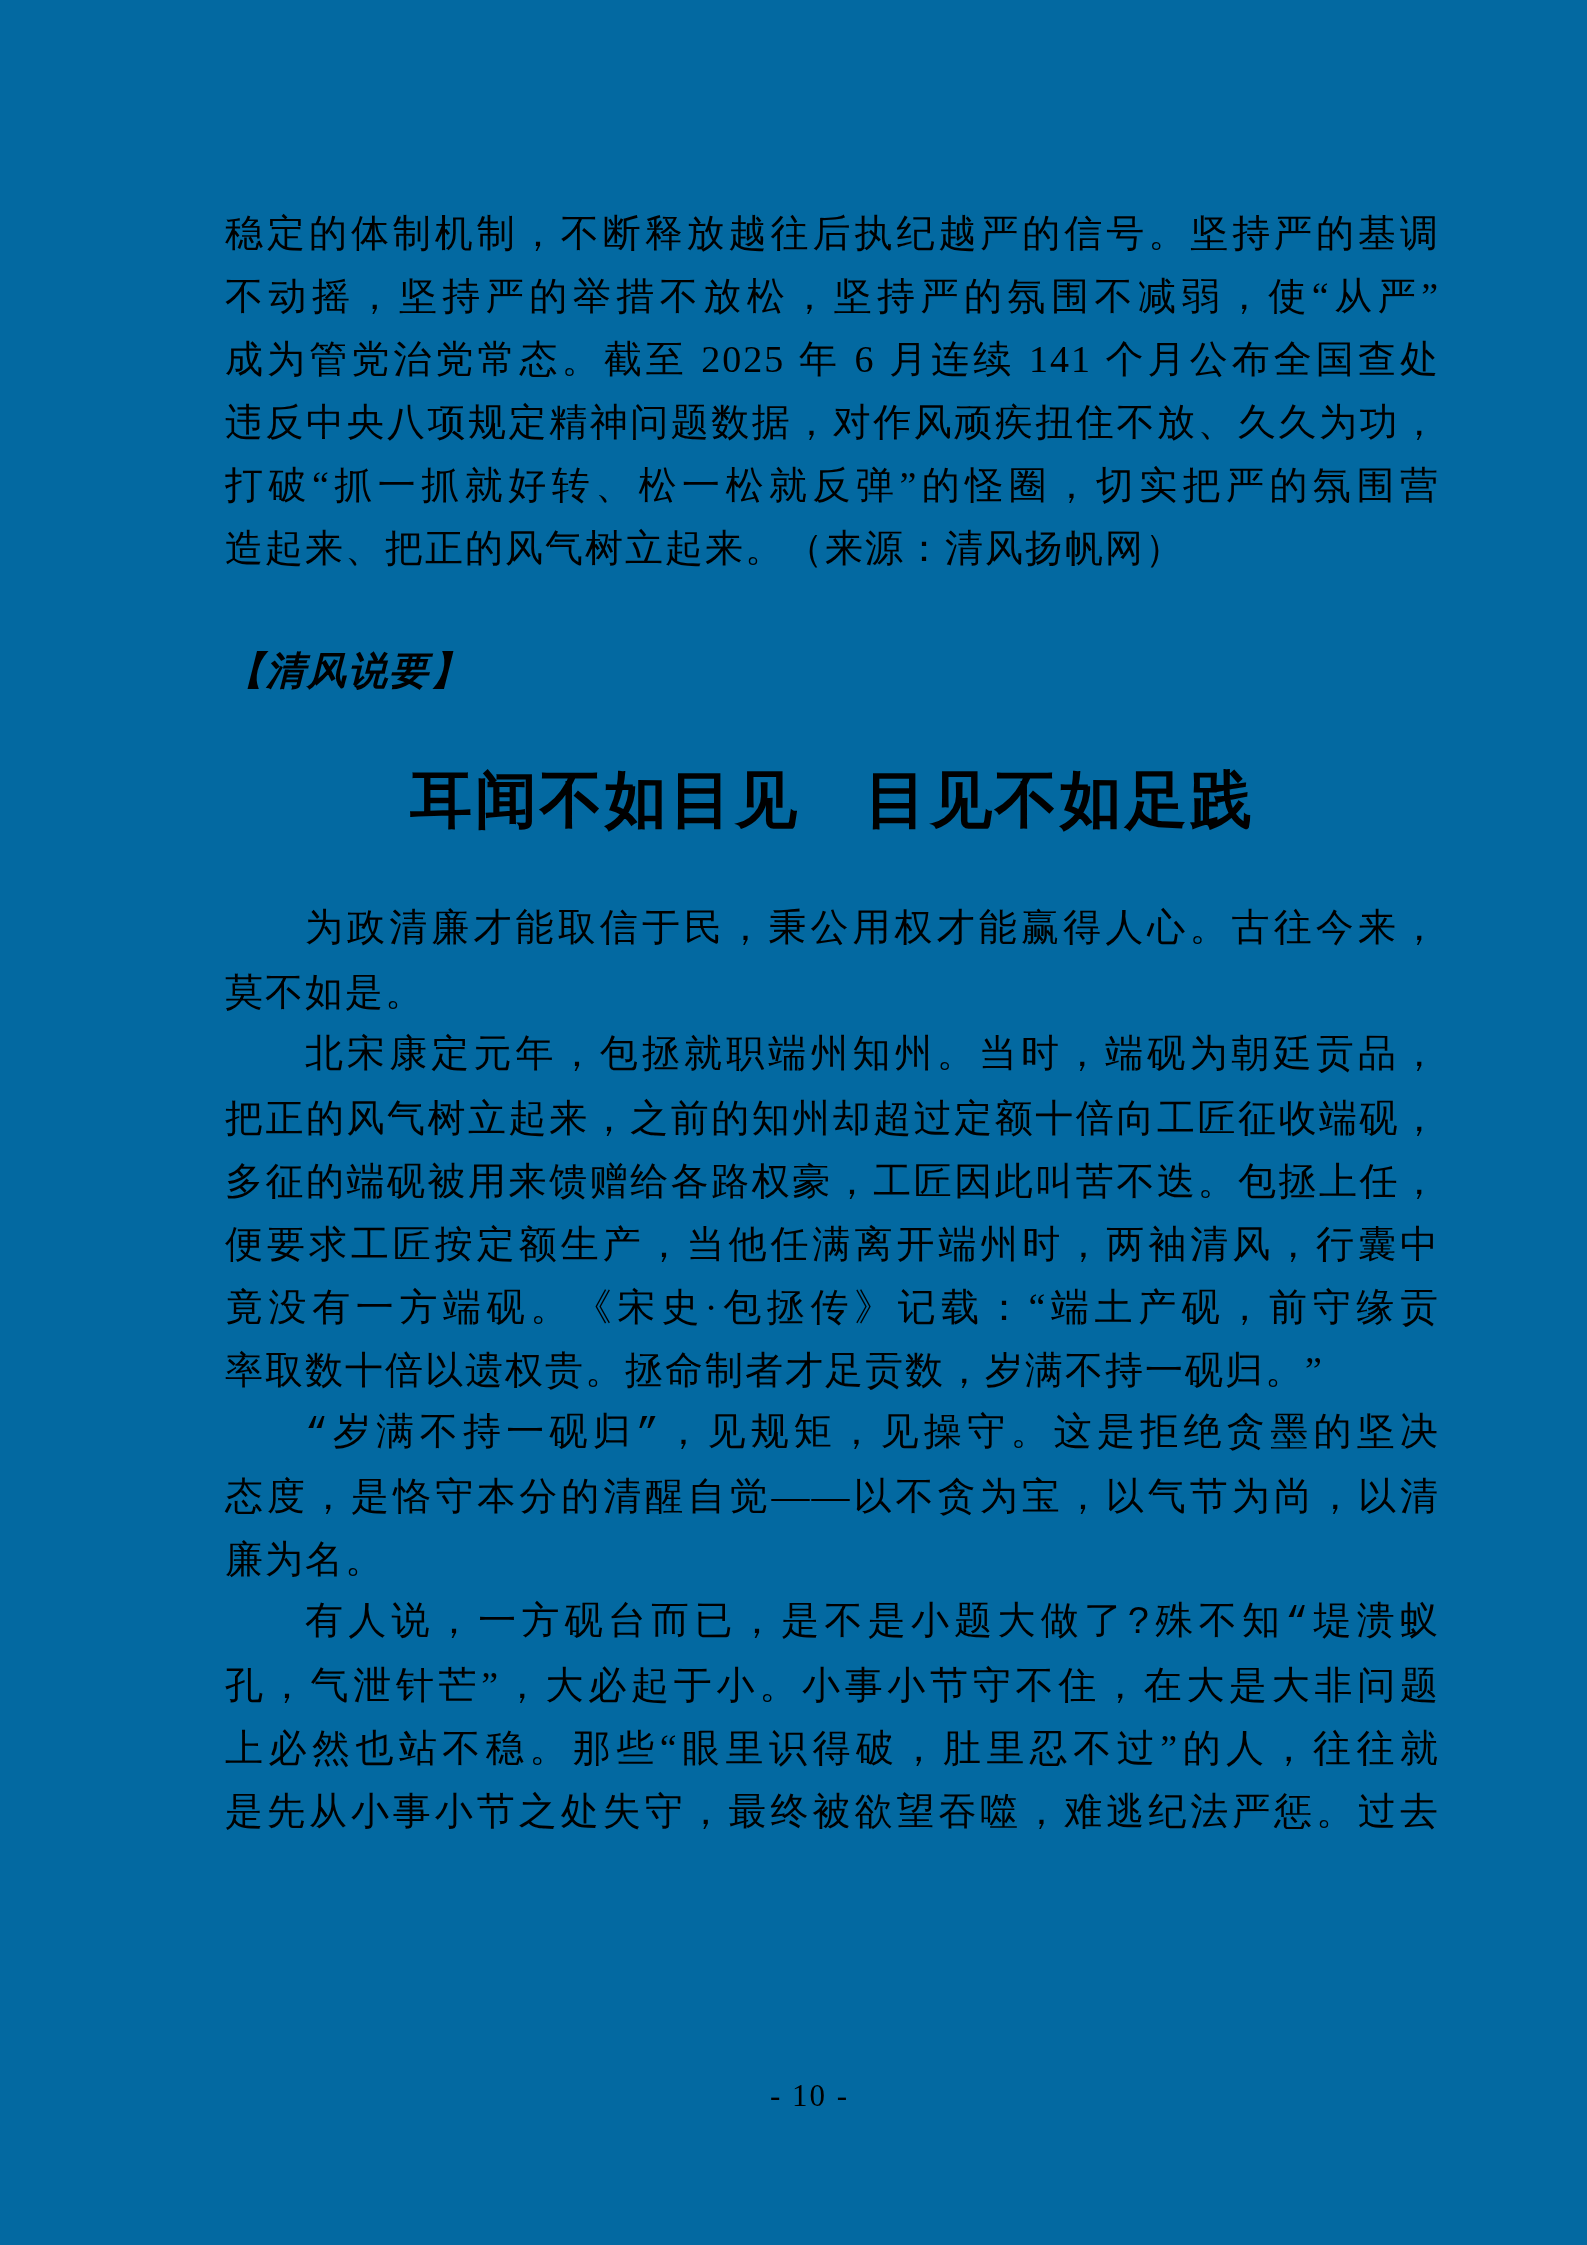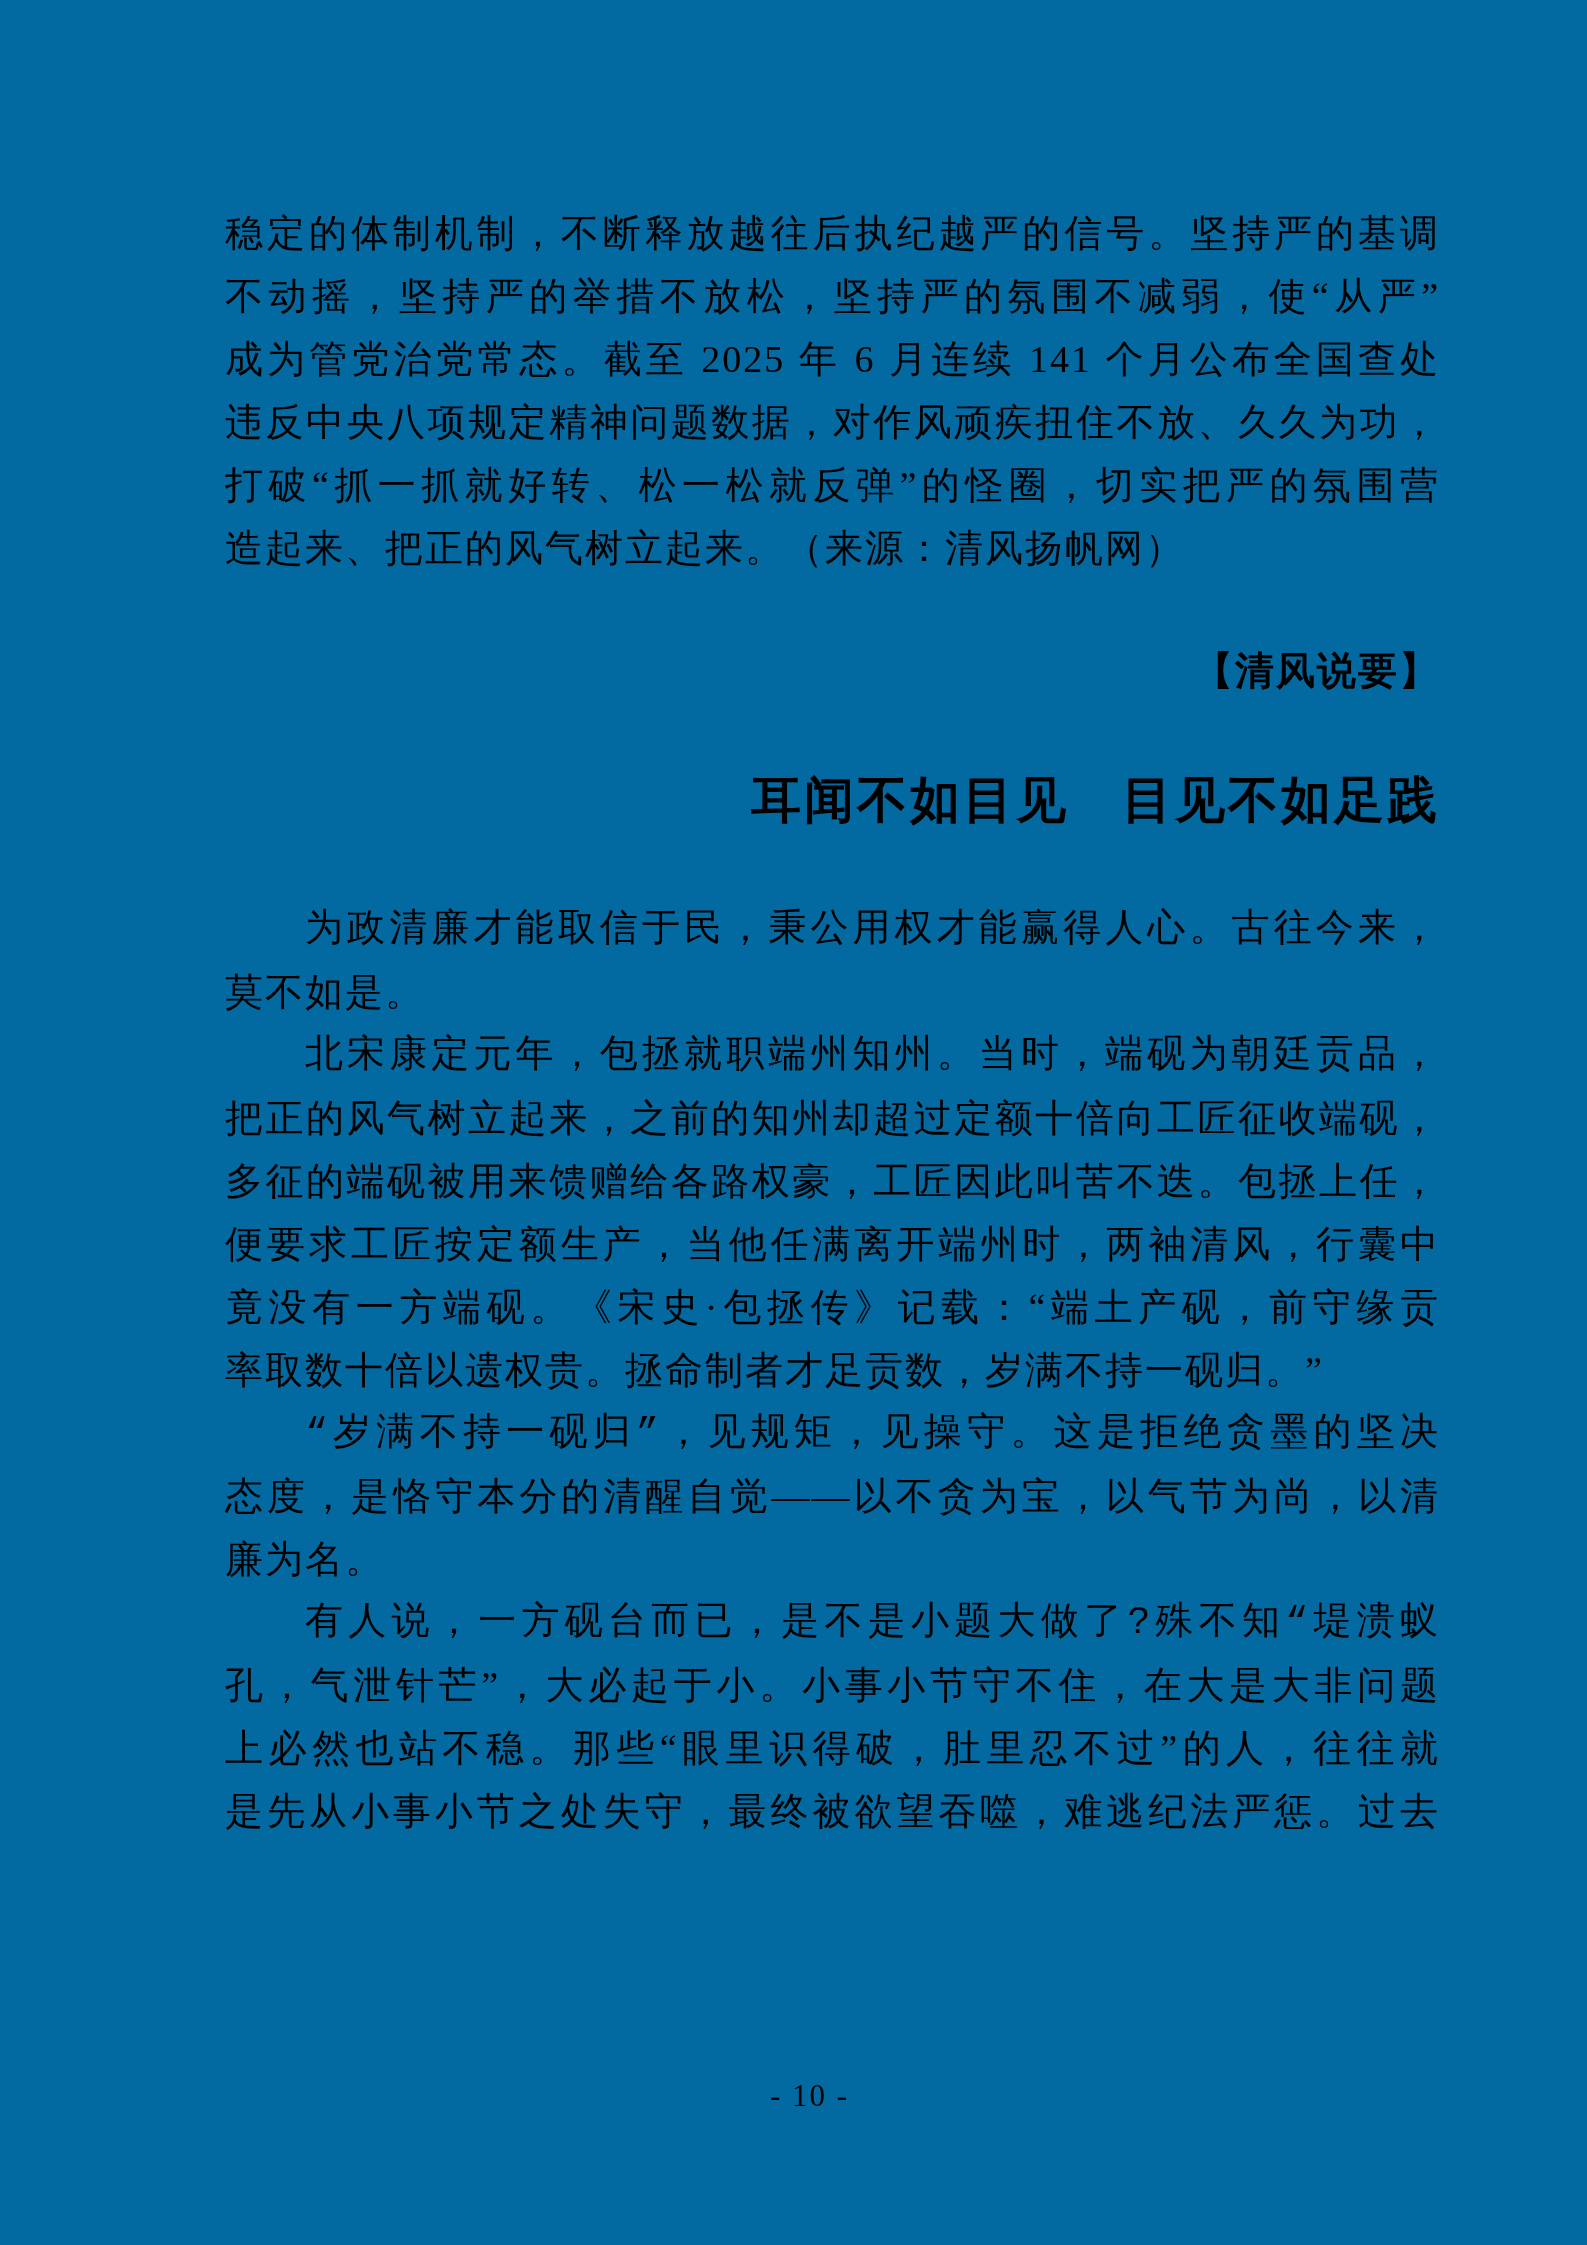--- a/index.html
+++ b/index.html
@@ -39,28 +39,29 @@
   }
   .line.indent {
     text-indent: 80px;
     font-family: Liberation Mono, monospace;
   }
   .section-header {
     margin-top: 58px;
     font-weight: bold;
     font-size: 39px;
     line-height: 66px;
-    text-align: right;
+    text-align: left;
+    font-style: italic;
   }
   .article-title {
     margin-top: 60px;
     font-weight: bold;
-    font-size: 50px;
+    font-size: 62px;
     line-height: 72px;
-    text-align: right;
+    text-align: center;
     letter-spacing: 3px;
   }
   .para-first { margin-top: 62px; }
   .footer {
     position: absolute;
     left: 0;
     top: 2078px;
     width: 100%;
     text-align: center;
     font-size: 31px;

